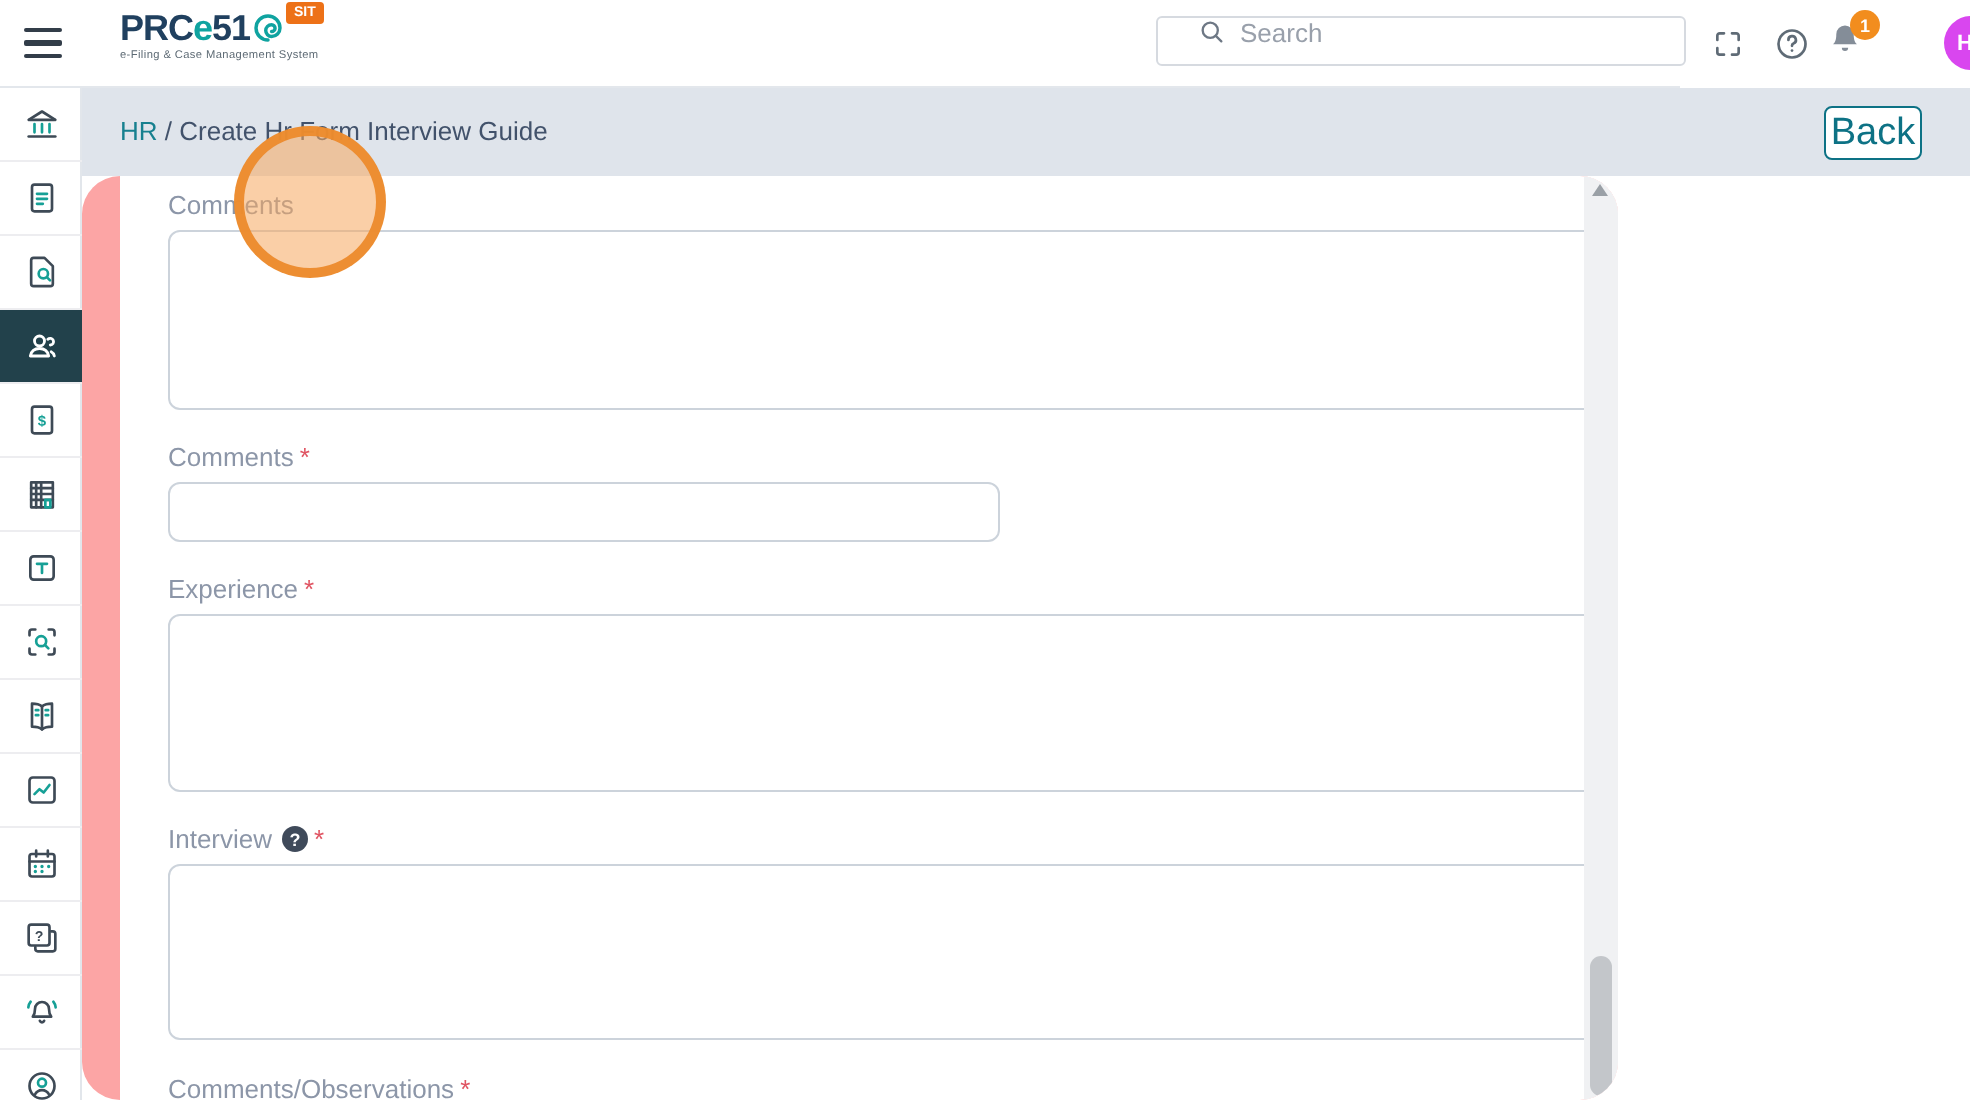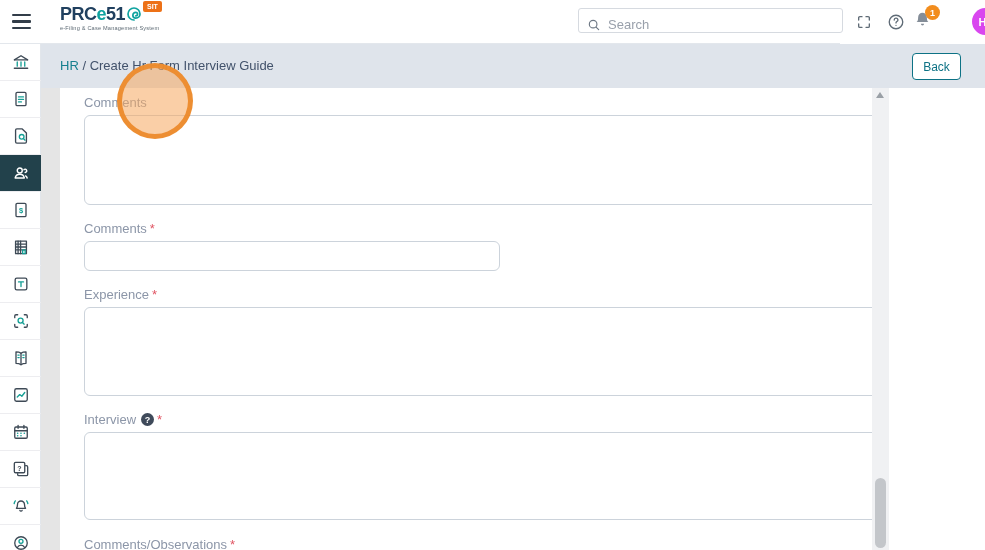--- a/index.html
+++ b/index.html
@@ -14,22 +14,22 @@
                display:flex; flex-direction:column; justify-content:space-between; cursor:pointer; }
   .hamburger span { display:block; height:2.4px; background:#323d49; border-radius:1px; }
   .logo { position:absolute; left:60px; top:5px; line-height:1; }
   .logo-line { font-weight:bold; font-size:18px; letter-spacing:-.5px; display:flex; align-items:center; }
   .lp-dark { color:#20405f; } .lp-teal { color:#0fa3a0; }
   .logo-zero { width:16px; height:16px; margin-left:1px; }
   .tagline { font-size:5.6px; color:#5d6a74; margin-top:3px; letter-spacing:.2px; }
   .sit { position:absolute; left:143px; top:1px; background:#ed7117; color:#fff;
          font-size:7px; font-weight:bold; padding:2px 4px; border-radius:2px; }
   .search { position:absolute; left:578px; top:8px; width:265px; height:25px;
-            border:1px solid #d6dae0; border-radius:3px; display:flex; align-items:flex-end;
-            padding:0 8px; background:#fff; }
+            border:1px solid #d6dae0; border-radius:3px; display:flex; align-items:flex-start;
+            padding:0 20px; background:#fff; }
   .search svg { flex:0 0 auto; margin-right:7px; }
   .search input { border:none; outline:none; flex:1; font-size:13px; color:#3c4654;
                   font-family:"Liberation Sans", sans-serif; background:transparent; }
   .search input::placeholder { color:#99a0ab; }
   .tb-btn { position:absolute; top:13px; width:18px; height:18px; cursor:pointer;
             display:flex; align-items:center; justify-content:center; }
   .bell-wrap { position:absolute; left:913px; top:10px; width:24px; height:24px; cursor:pointer; }
   .badge { position:absolute; left:12px; top:-5px; min-width:15px; height:15px; background:#f28d1e;
            color:#fff; font-size:9px; font-weight:bold; border-radius:50%;
            display:flex; align-items:center; justify-content:center; padding:0 2px; }
@@ -44,25 +44,25 @@
                border-bottom:1px solid #ededf0; cursor:pointer; }
   .side-item.active { background:#22414b; }
 
   
   .band { position:absolute; left:41px; top:44px; width:944px; height:44px;
           background:#dfe4eb; z-index:1; }
   .crumbs { position:absolute; left:19px; top:14px; font-size:13px; color:#42526b; }
   .crumb-root { color:#17808f; cursor:pointer; }
   .back-btn { position:absolute; right:24px; top:9px; width:49px; height:27px;
               border:1.5px solid #0d7285; border-radius:4px; background:#fff; color:#0d7285;
-              font-size:12px; font-family:"Liberation Sans", sans-serif; cursor:pointer; }
-
-  
-  .main { position:absolute; left:41px; top:88px; width:848px; height:462px;
-          background:#e5e5e5; overflow:hidden; }
+              font-size:19px; font-family:"Liberation Sans", sans-serif; cursor:pointer; }
+
+  
+  .main { position:absolute; left:41px; top:88px; width:768px; height:462px;
+          background:#fca5a5; overflow:hidden;border-radius:19px; }
   .card { position:absolute; left:19px; top:0; width:893px; height:470px; background:#fff;
           padding:7px 0 0 24px; }
   .fld-label { font-size:13px; color:#8c96a8; height:15px; display:flex; align-items:center; }
   .fld-label .ast { color:#e05563; margin-left:3px; }
   .gap { margin-top:16px; }
   textarea.box, input.box {
       display:block; margin-top:5px; border:1px solid #ccd3db; border-radius:6px;
       background:#fff; outline:none; font-family:"Liberation Sans", sans-serif;
       font-size:13px; color:#3c4654; padding:6px 8px; }
   textarea.box { width:849px; height:90px; resize:vertical; }

